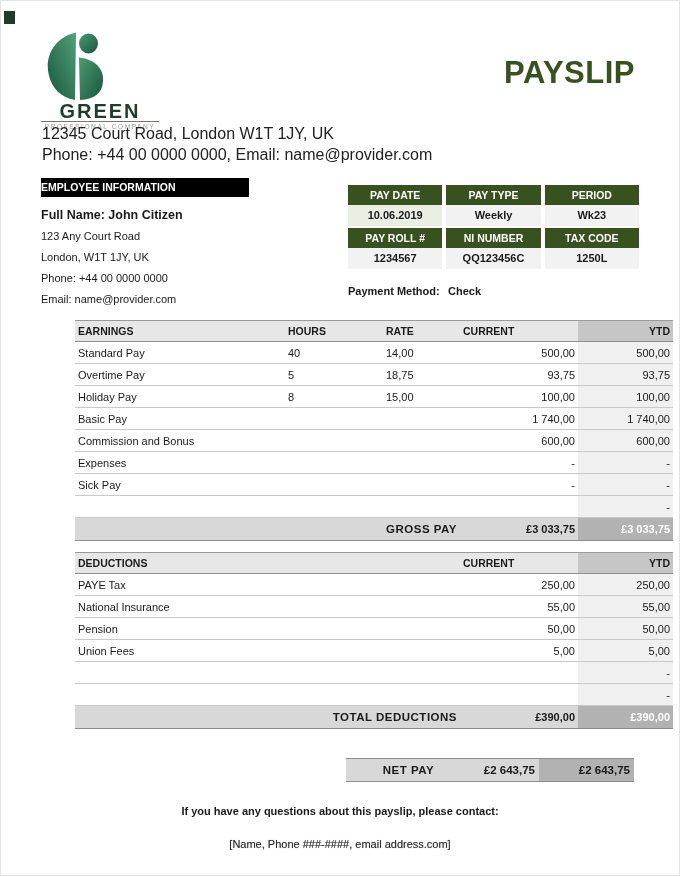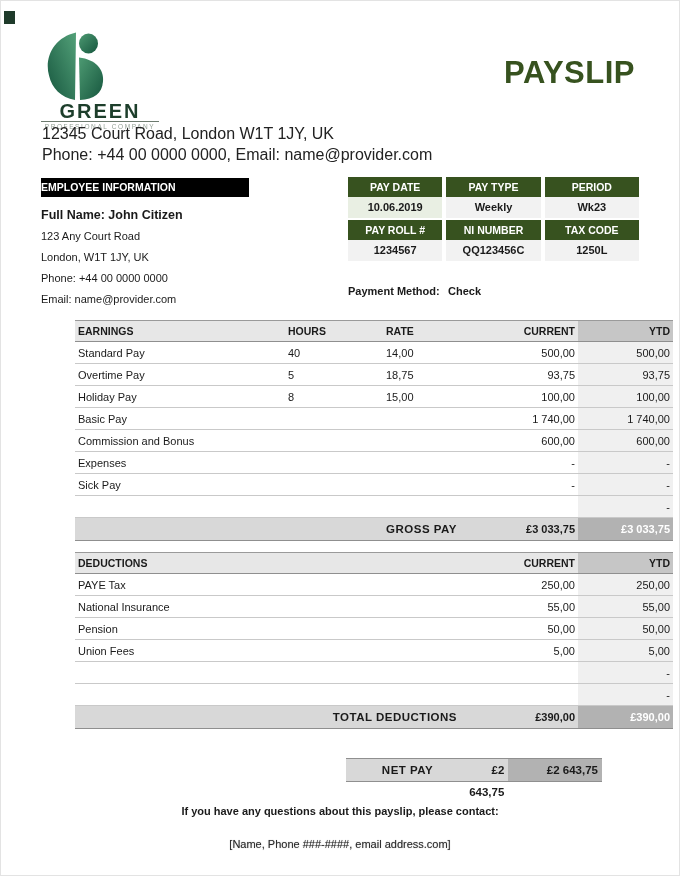--- a/index.html
+++ b/index.html
@@ -22,48 +22,48 @@
 
   .company-address{position:absolute;left:41px;top:122px;font-size:16px;line-height:21px;color:#222;}
 
   
   .employee{position:absolute;left:40px;top:177px;width:208px;}
   .emp-bar{background:#000000;color:#ffffff;font-size:10.5px;font-weight:bold;height:19px;line-height:19px;}
   .emp-name{margin-top:10px;font-size:12.5px;font-weight:bold;height:21px;line-height:16px;}
   .emp-line{font-size:11px;height:21px;line-height:16px;}
 
   
-  .pay-grid{position:absolute;left:347px;top:176px;width:291px;display:grid;grid-template-columns:repeat(3,1fr);column-gap:4px;row-gap:0;}
+  .pay-grid{position:absolute;left:347px;top:184px;width:291px;display:grid;grid-template-columns:repeat(3,1fr);column-gap:4px;row-gap:0;}
   .pd-col{display:flex;flex-direction:column;}
   .pd-h{background:#37521f;color:#ffffff;font-size:10.5px;font-weight:bold;height:20px;line-height:20px;text-align:center;}
   .pd-v{background:#f2f2f2;color:#1a1a1a;font-size:11px;font-weight:bold;height:21px;line-height:21px;text-align:center;margin-bottom:2px;}
   .pd-v.hl{background:#e9efe3;}
 
   .payment-method{position:absolute;left:347px;top:284px;font-size:11px;font-weight:bold;}
   .pm-value{position:absolute;left:100px;top:0;white-space:nowrap;}
 
   
   table.tbl{position:absolute;left:40px;width:598px;border-collapse:collapse;table-layout:fixed;font-size:11px;margin-left:34px;}
   table.earnings{top:319px;}
   table.deductions{top:551px;}
   .tbl th{font-size:10.5px;font-weight:bold;height:20px;padding:0 3px;background:#e7e7e7;border-top:1px solid #9a9a9a;border-bottom:1px solid #8f8f8f;text-align:left;}
-  .tbl th.num{text-align:right;}
+  .tbl th.num{text-align:left;}
   .tbl th.ytd{background:#c6c6c6;text-align:right;}
   .tbl td{height:21px;padding:0 3px;border-bottom:1px solid #c9c9c9;white-space:nowrap;overflow:hidden;}
   .tbl td.num{text-align:right;}
   .tbl td.ytd{background:#f0f0f0;text-align:right;}
   .tbl td.hrs{padding-left:5px;}
   .tbl td.rate, .tbl th.rate{padding-left:21px;text-align:left;}
   .tbl th.hrs{padding-left:5px;}
   .tbl tr.total td{height:22px;background:#d8d8d8;font-weight:bold;border-top:1px solid #8f8f8f;border-bottom:1px solid #8f8f8f;}
   .tbl tr.total td.label{text-align:right;font-size:11.5px;letter-spacing:0.5px;}
   .tbl tr.total td.ytd{background:#b2b2b2;color:#ffffff;}
 
   
-  .netpay{position:absolute;left:345px;top:757px;width:256px;height:22px;display:flex;align-items:stretch;background:#d8d8d8;border-top:1px solid #8f8f8f;border-bottom:1px solid #8f8f8f;font-size:11.5px;font-weight:bold;justify-content:space-between;}
+  .netpay{position:absolute;left:345px;top:757px;width:288px;height:22px;display:flex;align-items:stretch;background:#d8d8d8;border-top:1px solid #8f8f8f;border-bottom:1px solid #8f8f8f;font-size:11.5px;font-weight:bold;justify-content:space-between;}
   .np-label{width:125px;text-align:center;line-height:22px;letter-spacing:0.5px;}
   .np-current{flex:1;text-align:right;line-height:22px;padding-right:4px;}
   .np-ytd{width:91px;background:#b2b2b2;text-align:right;line-height:22px;padding-right:4px;color:#1a1a1a;}
 
   
   .footer{position:absolute;left:0;top:804px;width:100%;text-align:center;}
   .f1{font-size:11px;font-weight:bold;}
   .f2{font-size:11px;margin-top:21px;color:#2b2b2b;text-shadow:0 0 1px rgba(40,40,40,0.45);}
 </style>
 </head>

